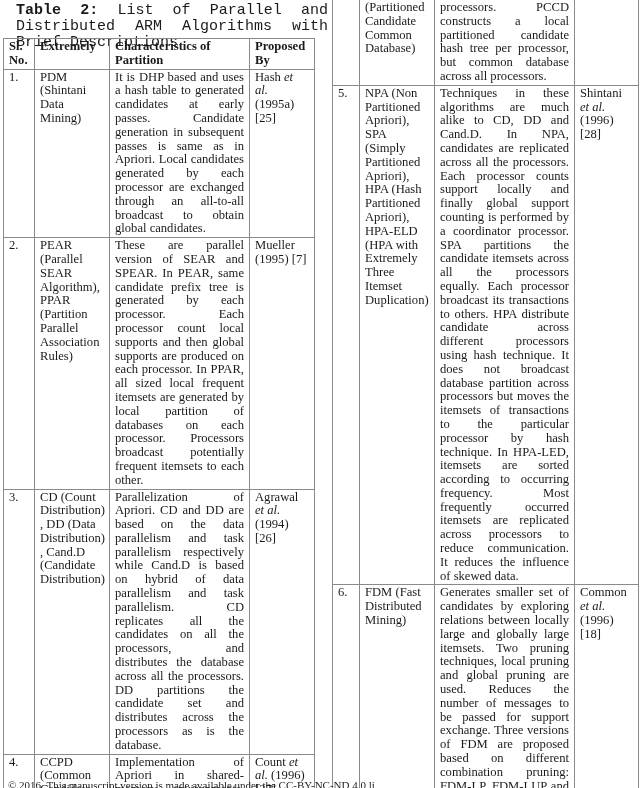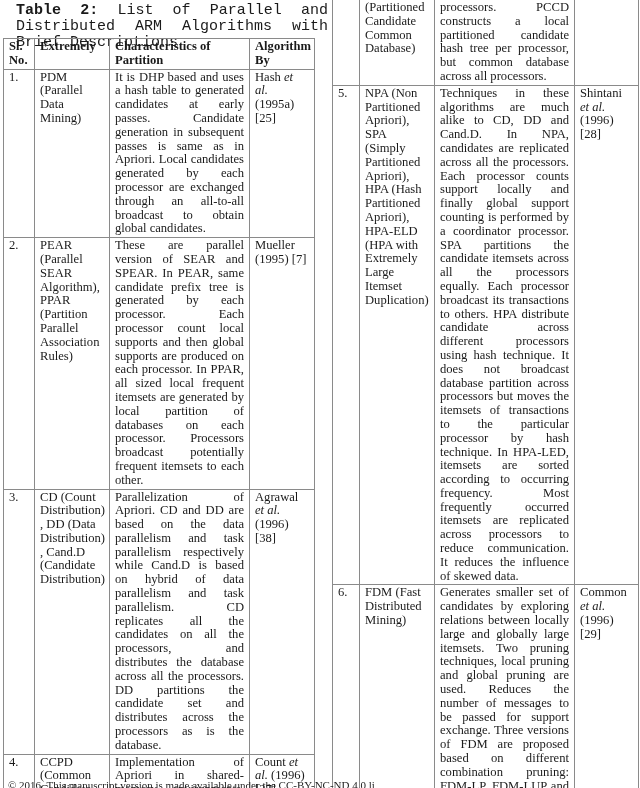--- a/index.html
+++ b/index.html
@@ -27,41 +27,41 @@
       <col style="width:31px">
       <col style="width:75px">
       <col style="width:140px">
       <col style="width:65px">
     </colgroup>
   <thead>
     <tr>
       <th>Sl. No.</th>
       <th>Extremely</th>
       <th>Characteristics of Partition</th>
-      <th>Algorithm By</th>
+      <th>Proposed By</th>
     </tr>
   </thead>
   <tbody>
     <tr>
       <td>1.</td>
-      <td>PDM (Parallel Data Mining)</td>
+      <td>PDM (Shintani Data Mining)</td>
       <td class="desc">It is DHP based and uses a hash table to generated candidates at early passes. Candidate generation in subsequent passes is same as in Apriori. Local candidates generated by each processor are exchanged through an all-to-all broadcast to obtain global candidates.</td>
       <td><span>Hash </span><i>et al.</i><span> (1995a) [25]</span></td>
     </tr>
     <tr>
       <td>2.</td>
       <td>PEAR (Parallel SEAR Algorithm), PPAR (Partition Parallel Association Rules)</td>
       <td class="desc">These are parallel version of SEAR and SPEAR. In PEAR, same candidate prefix tree is generated by each processor. Each processor count local supports and then global supports are produced on each processor. In PPAR, all sized local frequent itemsets are generated by local partition of databases on each processor. Processors broadcast potentially frequent itemsets to each other.</td>
       <td><span>Mueller (1995) [7]</span><i></i><span></span></td>
     </tr>
     <tr>
       <td>3.</td>
       <td>CD (Count Distribution) , DD (Data Distribution) , Cand.D (Candidate Distribution)</td>
       <td class="desc">Parallelization of Apriori. CD and DD are based on the data parallelism and task parallelism respectively while Cand.D is based on hybrid of data parallelism and task parallelism. CD replicates all the candidates on all the processors, and distributes the database across all the processors. DD partitions the candidate set and distributes across the processors as is the database.</td>
-      <td><span>Agrawal </span><i>et al.</i><span> (1996) [38]</span></td>
+      <td><span>Agrawal </span><i>et al.</i><span> (1994) [26]</span></td>
     </tr>
     <tr>
       <td>4.</td>
       <td>CCPD (Common Candidate Partitioned Database), PCCD</td>
       <td class="desc">Implementation of Apriori in shared-memory environments. CCPD has a common candidate hash tree, but logically splitted database across all</td>
       <td><span>Count </span><i>et al.</i><span> (1996) [27]</span></td>
     </tr>
   </tbody>
 </table>
 
@@ -74,26 +74,26 @@
     </colgroup>
   <tbody>
     <tr class="cont">
       <td style="padding-top:7px"></td>
       <td style="padding-top:7px">(Partitioned Candidate Common Database)</td>
       <td class="desc" style="padding-top:7px">processors. PCCD constructs a local partitioned candidate hash tree per processor, but common database across all processors.</td>
       <td></td>
     </tr>
     <tr>
       <td>5.</td>
-      <td>NPA (Non Partitioned Apriori), SPA (Simply Partitioned Apriori), HPA (Hash Partitioned Apriori), HPA-ELD (HPA with Extremely Large Itemset Duplication)</td>
+      <td>NPA (Non Partitioned Apriori), SPA (Simply Partitioned Apriori), HPA (Hash Partitioned Apriori), HPA-ELD (HPA with Extremely Three Itemset Duplication)</td>
       <td class="desc">Techniques in these algorithms are much alike to CD, DD and Cand.D. In NPA, candidates are replicated across all the processors. Each processor counts support locally and finally global support counting is performed by a coordinator processor. SPA partitions the candidate itemsets across all the processors equally. Each processor broadcast its transactions to others. HPA distribute candidate across different processors using hash technique. It does not broadcast database partition across processors but moves the itemsets of transactions to the particular processor by hash technique. In HPA-LED, itemsets are sorted according to occurring frequency. Most frequently occurred itemsets are replicated across processors to reduce communication. It reduces the influence of skewed data.</td>
       <td><span>Shintani </span><i>et al.</i><span> (1996) [28]</span></td>
     </tr>
     <tr>
       <td>6.</td>
       <td>FDM (Fast Distributed Mining)</td>
       <td class="desc">Generates smaller set of candidates by exploring relations between locally large and globally large itemsets. Two pruning techniques, local pruning and global pruning are used. Reduces the number of messages to be passed for support exchange. Three versions of FDM are proposed based on different combination pruning: FDM-LP, FDM-LUP and FDM-LPP.</td>
-      <td><span>Common </span><i>et al.</i><span> (1996) [29]</span></td>
+      <td><span>Common </span><i>et al.</i><span> (1996) [18]</span></td>
     </tr>
   </tbody>
 </table>
 
 <div class="footer">© 2016. This manuscript version is made available under the CC-BY-NC-ND 4.0 li</div>
 
 </body></html>

